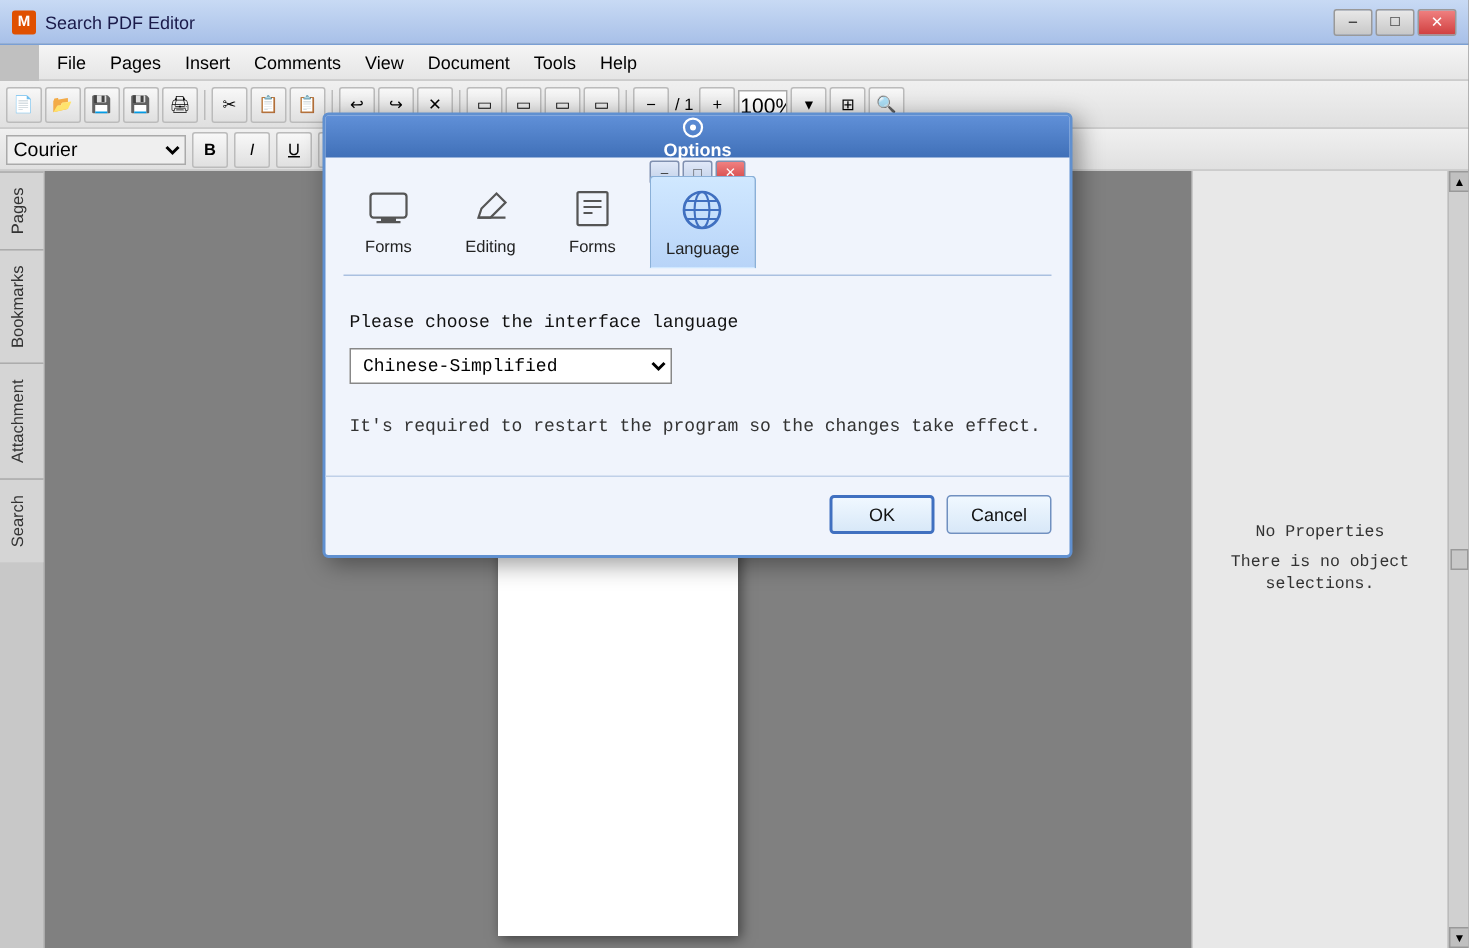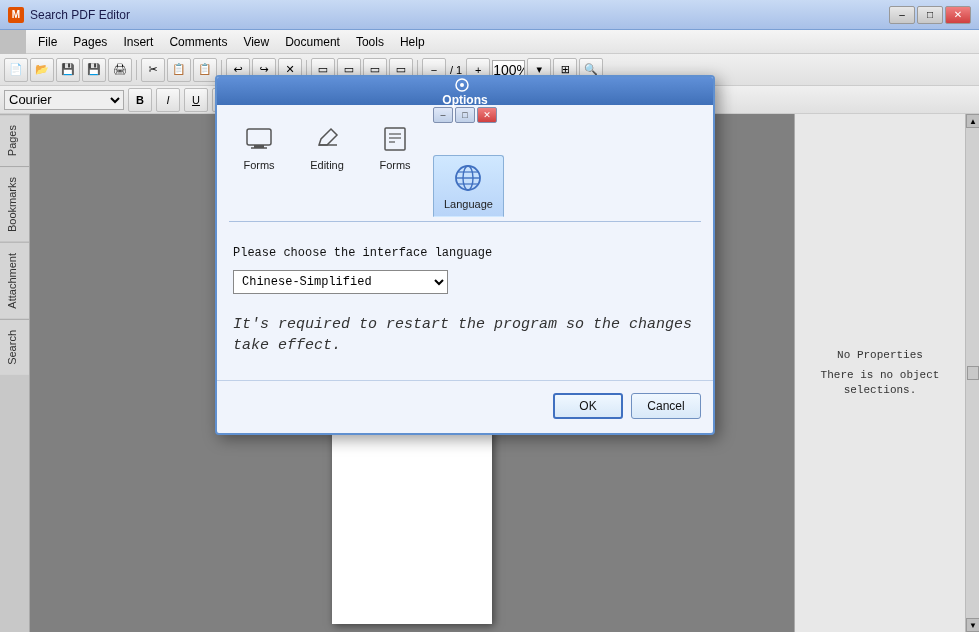--- a/index.html
+++ b/index.html
@@ -264,21 +264,20 @@
       align-items: center;
       padding: 6px 10px;
       cursor: pointer;
       border-radius: 3px 3px 0 0;
       min-width: 60px;
     }
     .dialog-tab.active {
       background: linear-gradient(to bottom, #d0e8ff, #b8d4f8);
       border: 1px solid #8ab0d8;
       border-bottom: 1px solid #d0e8ff;
-      margin-top: 38px;
     }
     .dialog-tab-icon {
       width: 32px;
       height: 32px;
       margin-bottom: 4px;
       display: flex; align-items: center; justify-content: center;
       font-size: 20px;
     }
     .dialog-tab-label {
       font-size: 11px;
@@ -302,24 +301,23 @@
       width: 215px;
       height: 24px;
       font-size: 12px;
       font-family: 'Courier New', monospace;
       border: 1px solid #888;
       background: white;
       padding: 0 4px;
     }
     .lang-note {
       font-family: 'Courier New', monospace;
-      font-size: 15px;
+      font-size: 12px;
       color: #333;
       line-height: 1.4;
-      font-style: italic;
     }
 
     
     .dialog-footer {
       display: flex;
       justify-content: flex-end;
       gap: 8px;
       padding: 12px 12px 14px;
       border-top: 1px solid #c0d0e8;
       margin-top: 4px;

